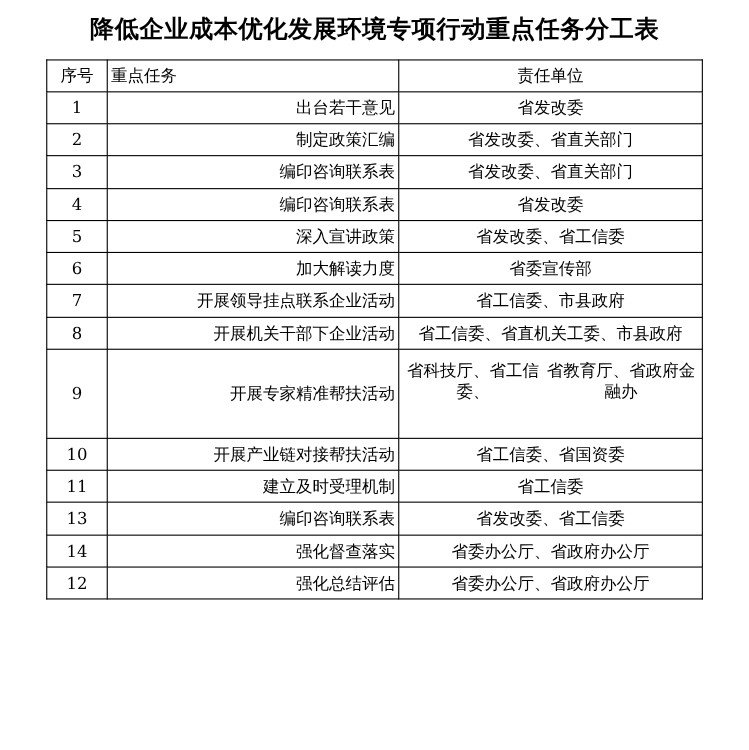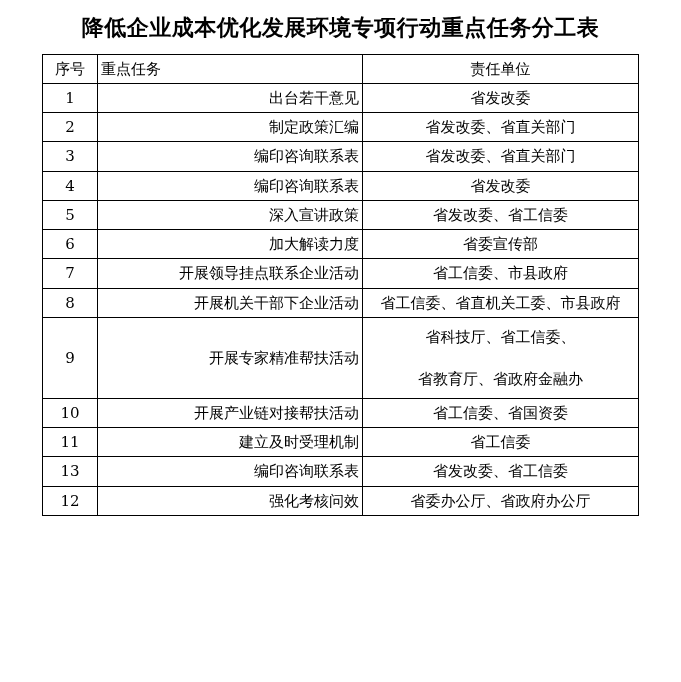--- a/index.html
+++ b/index.html
@@ -60,21 +60,21 @@
   }
   .head .col-task {
     text-align: left;
     padding-left: 3px !important;
   }
   .row-tall td {
     height: 72px;
   }
   .unit-multiline {
     display: flex;
-    flex-direction: column;
+    flex-direction: row;
     justify-content: space-between;
     height: 100%;
     padding: 6px 0 4px 0;
     box-sizing: border-box;
   }
   .unit-multiline span {
     display: block;
     text-align: center;
     line-height: 1.3;
   }
@@ -168,23 +168,28 @@
         <td class="col-unit">省工信委</td>
       </tr>
 
 
       <tr>
         <td class="col-idx">13</td>
         <td class="col-task">编印咨询联系表</td>
         <td class="col-unit">省发改委、省工信委</td>
       </tr>
 
+      <tr>
+        <td class="col-idx">14</td>
+        <td class="col-task">强化督查落实</td>
+        <td class="col-unit">省委办公厅、省政府办公厅</td>
+      </tr>
 
       <tr>
         <td class="col-idx">12</td>
-        <td class="col-task">强化考核问效</td>
+        <td class="col-task">强化总结评估</td>
         <td class="col-unit">省委办公厅、省政府办公厅</td>
       </tr>
 
     </tbody>
   </table>
 
 </div>
 
 </body></html>

